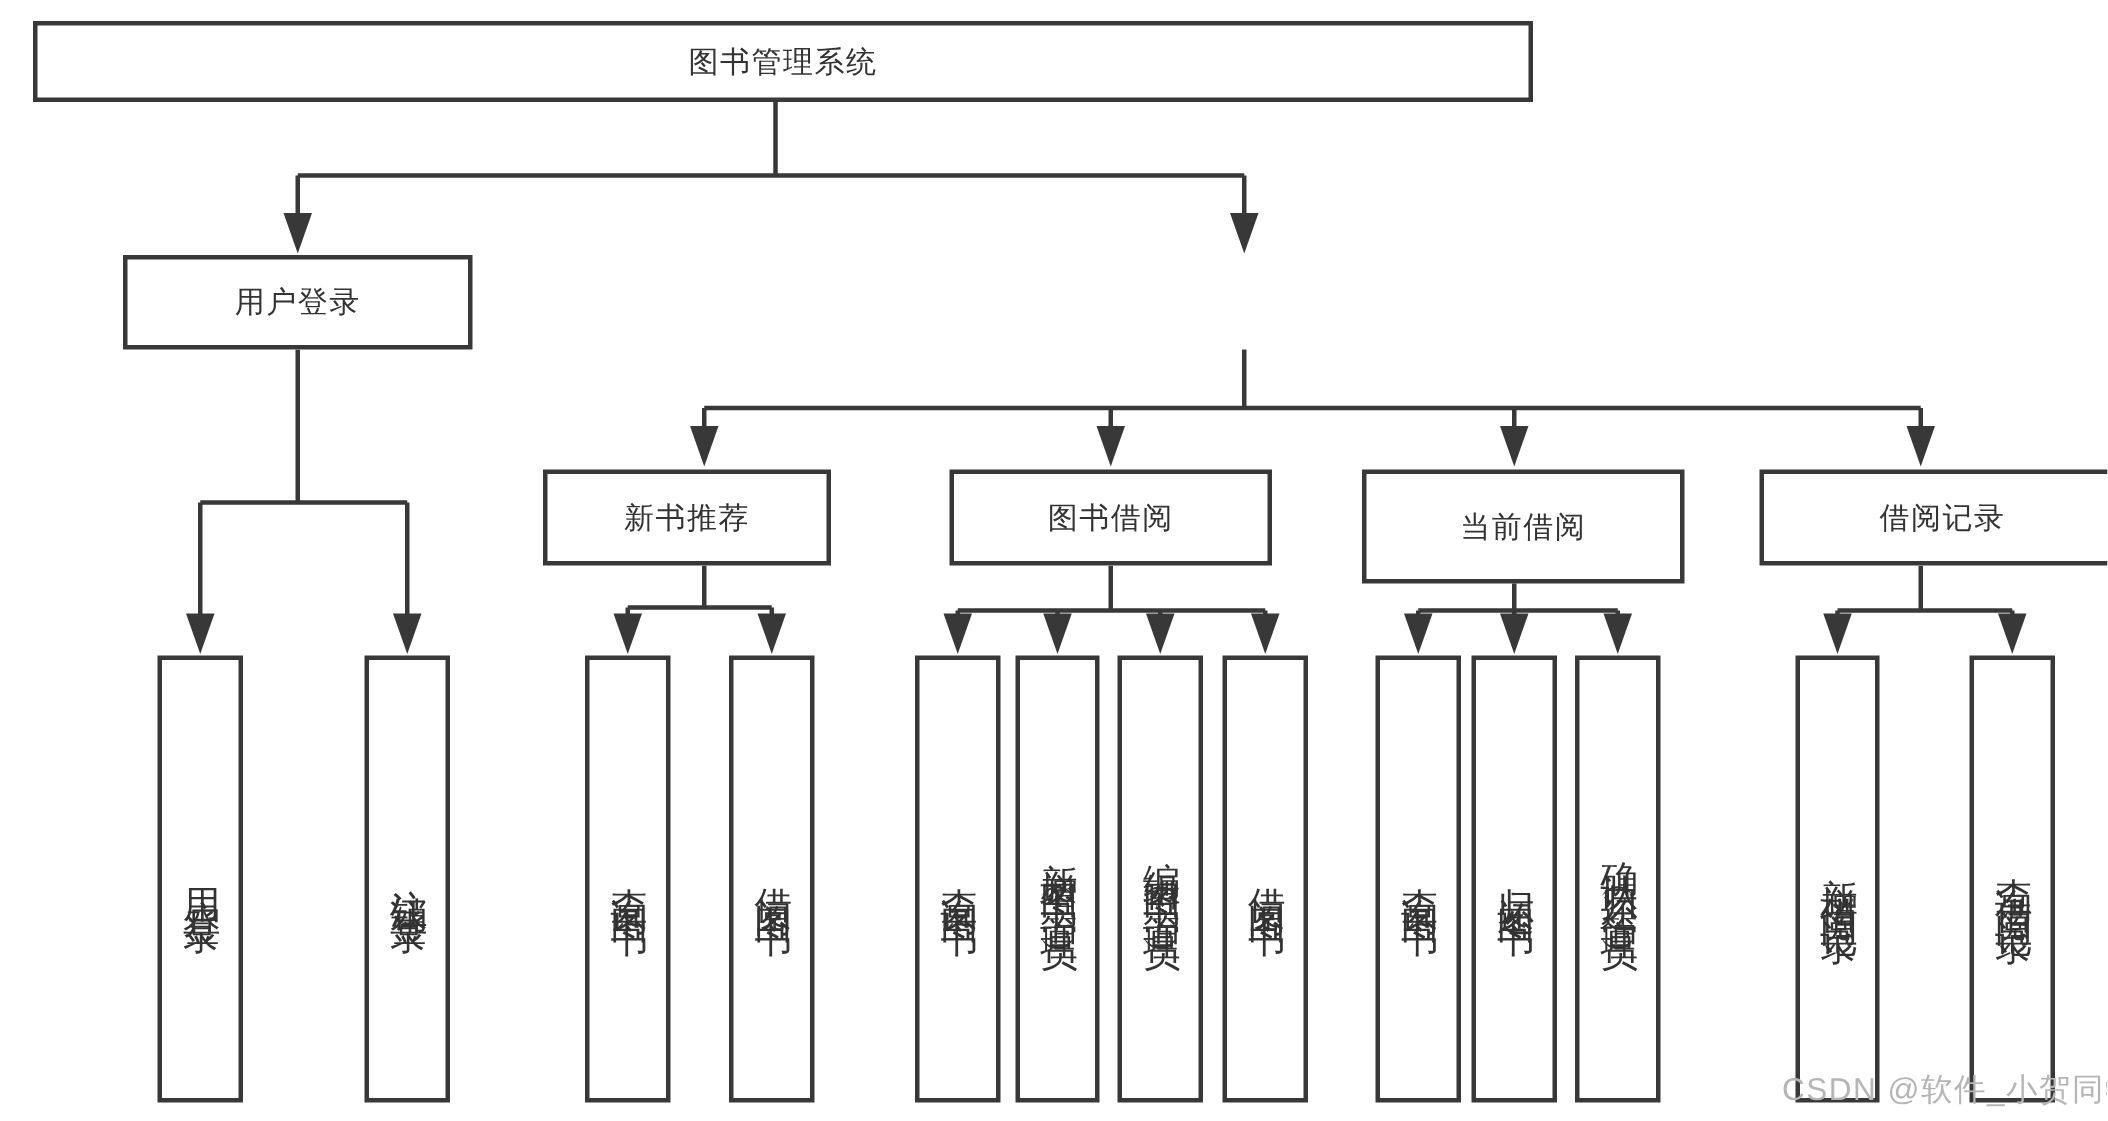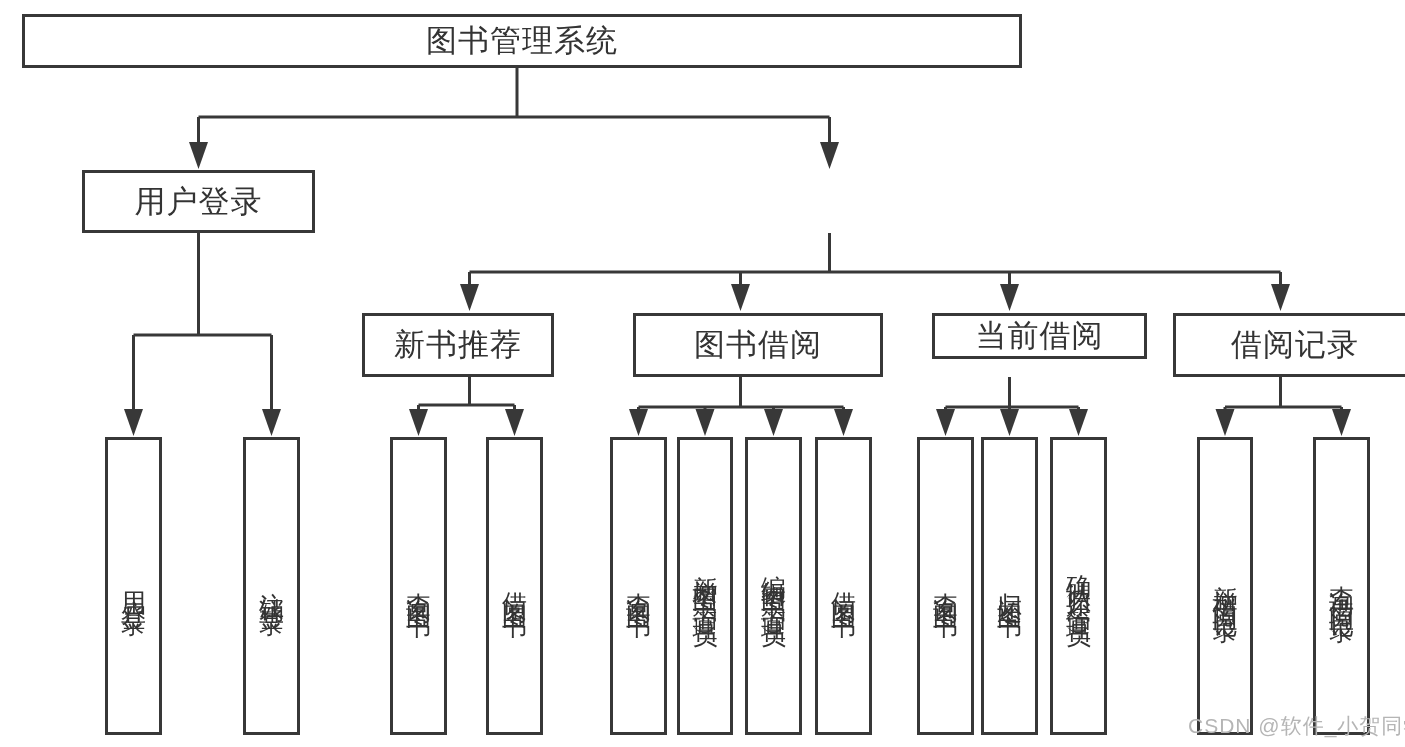--- a/index.html
+++ b/index.html
@@ -27,21 +27,21 @@
     position:absolute;
     border:3px solid var(--line);
     background:var(--bg);
     color:var(--text);
     display:flex;
     align-items:center;
     justify-content:center;
     text-align:center;
   }
   .node.h{
-    font-size:31px;
+    font-size:20px;
     letter-spacing:1px;
   }
   .node.v span{
     writing-mode:vertical-rl;
     text-orientation:upright;
     font-size:25px;
     letter-spacing:7px;
     line-height:1;
     white-space:nowrap;
   }
@@ -97,24 +97,24 @@
     <span>图书管理系统</span>
   </div>
 
   <div class="node h" style="left:82px;top:170px;width:233px;height:63px">
     <span>用户登录</span>
   </div>
 
   <div class="node h" style="left:362px;top:313px;width:192px;height:64px">
     <span>新书推荐</span>
   </div>
-  <div class="node h" style="left:633px;top:313px;width:250px;height:64px">
+  <div class="node h" style="left:633px;top:313px;width:215px;height:64px">
     <span>图书借阅</span>
   </div>
-  <div class="node h" style="left:932px;top:313px;width:215px;height:46px">
+  <div class="node h" style="left:908px;top:313px;width:215px;height:76px">
     <span>当前借阅</span>
   </div>
   <div class="node h" style="left:1173px;top:313px;width:244px;height:64px">
     <span>借阅记录</span>
   </div>
 
   <div class="node v" style="left:105px;top:437px;width:57px;height:298px">
     <span>用户登录</span>
   </div>
   <div class="node v" style="left:243px;top:437px;width:57px;height:298px">

